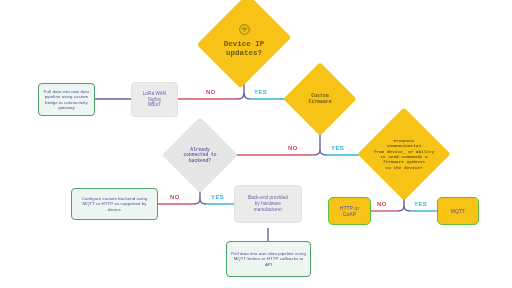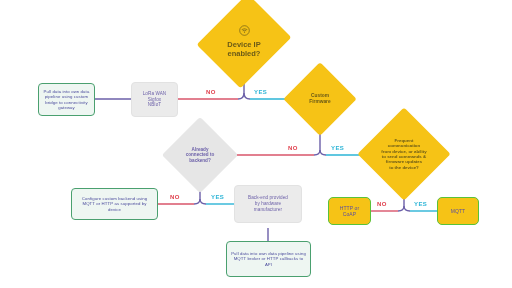--- a/index.html
+++ b/index.html
@@ -31,21 +31,21 @@
   .diamond .shape{
     position:absolute;left:0;top:0;width:100%;height:100%;
     transform:rotate(45deg);
     border-radius:3px;
   }
   .diamond.yellow .shape{background:#f6c316;}
   .diamond.gray .shape{background:#e6e6e6;}
   .diamond .lbl{
     position:absolute;left:-14%;top:0;width:128%;height:100%;
     display:flex;flex-direction:column;align-items:center;justify-content:center;
-    text-align:center;line-height:1.2;
+    text-align:center;line-height:1.2;font-family:Liberation Mono, monospace;
   }
   .diamond.yellow .lbl{color:#6a5a17;}
   .diamond.gray .lbl{color:#6b5fa8;}
 
   .icon-wifi{margin-bottom:2px;display:block;}
 
   .edge-label{
     position:absolute;font-weight:700;letter-spacing:.4px;
   }
   .lab-no{color:#e0414e;}
@@ -96,21 +96,21 @@
     <div class="lbl" style="font-size:7.5px;font-weight:600;">
       <span class="icon-wifi">
         <svg width="11" height="11" viewBox="0 0 16 16">
           <circle cx="8" cy="8" r="7" fill="none" stroke="#6a5a17" stroke-width="1"></circle>
           <path d="M4.4 6.4 Q8 4.2 11.6 6.4" fill="none" stroke="#6a5a17" stroke-width="1" stroke-linecap="round"></path>
           <path d="M5.8 8.2 Q8 6.9 10.2 8.2" fill="none" stroke="#6a5a17" stroke-width="1" stroke-linecap="round"></path>
           <circle cx="8" cy="10.3" r="0.9" fill="#6a5a17"></circle>
         </svg>
       </span>
       <span>Device IP</span>
-      <span>enabled?</span>
+      <span>updates?</span>
     </div>
   </div>
 
   <div class="node box box-green" style="left:38px;top:83px;width:57px;height:33px;font-size:4.3px;">
     <span>Pull data into own data pipeline using custom bridge to connectivity gateway</span>
   </div>
 
   <div class="node box box-gray" style="left:131px;top:82px;width:47px;height:35px;font-size:4.6px;flex-direction:column;">
     <span>LoRa WAN</span>
     <span>Sigfox</span>

